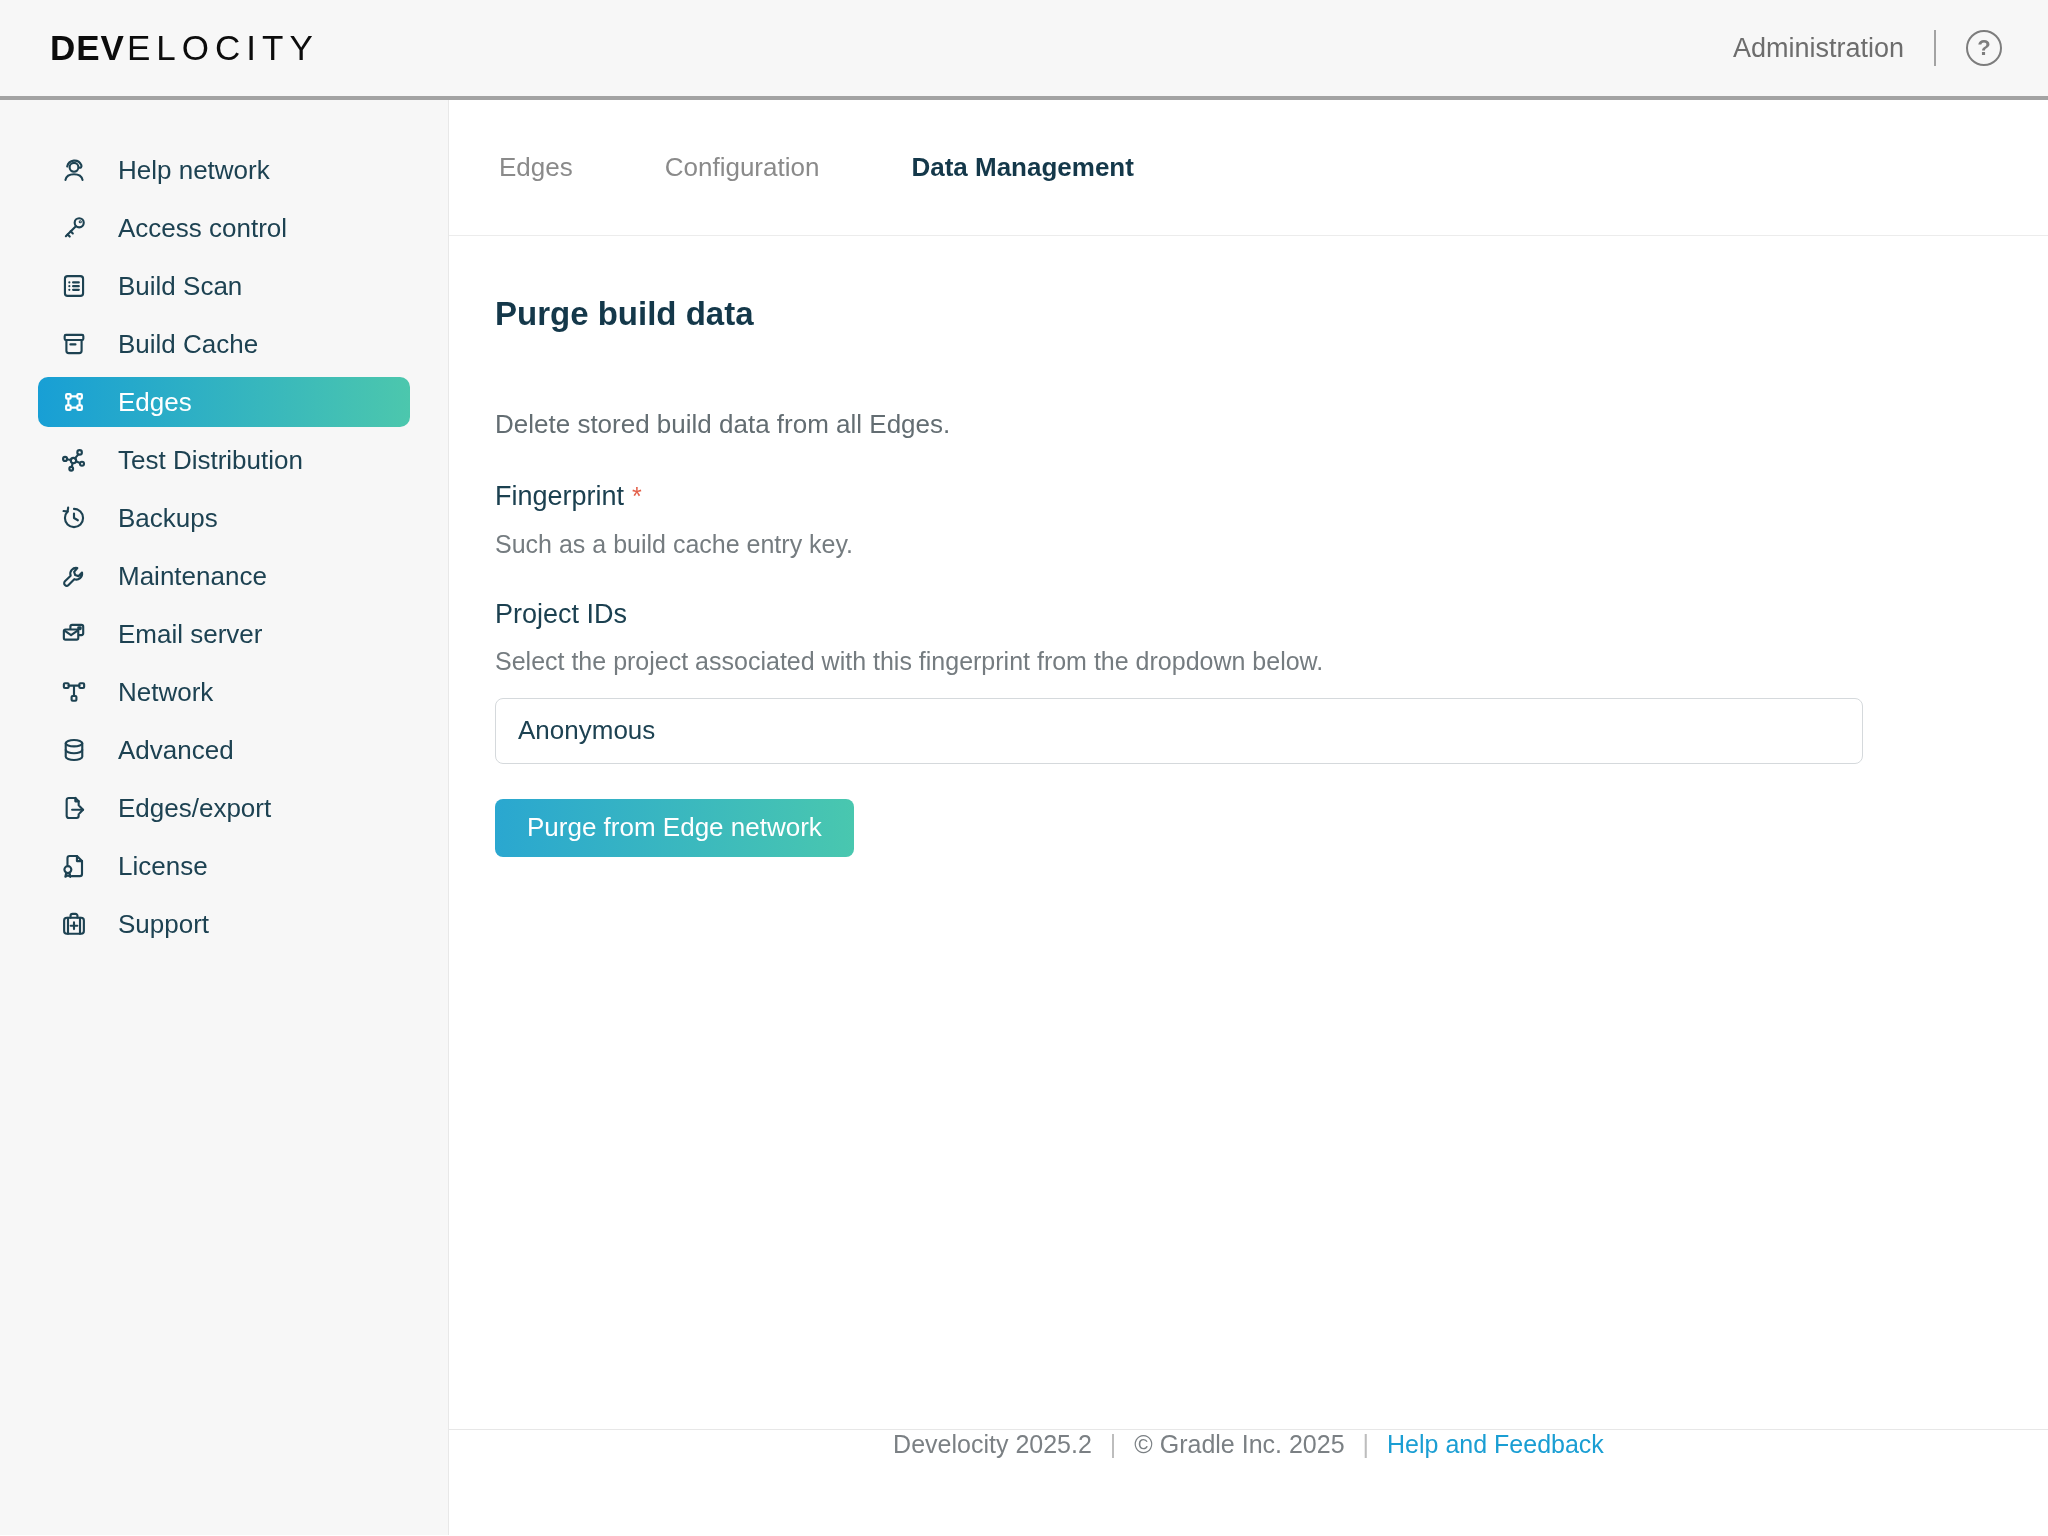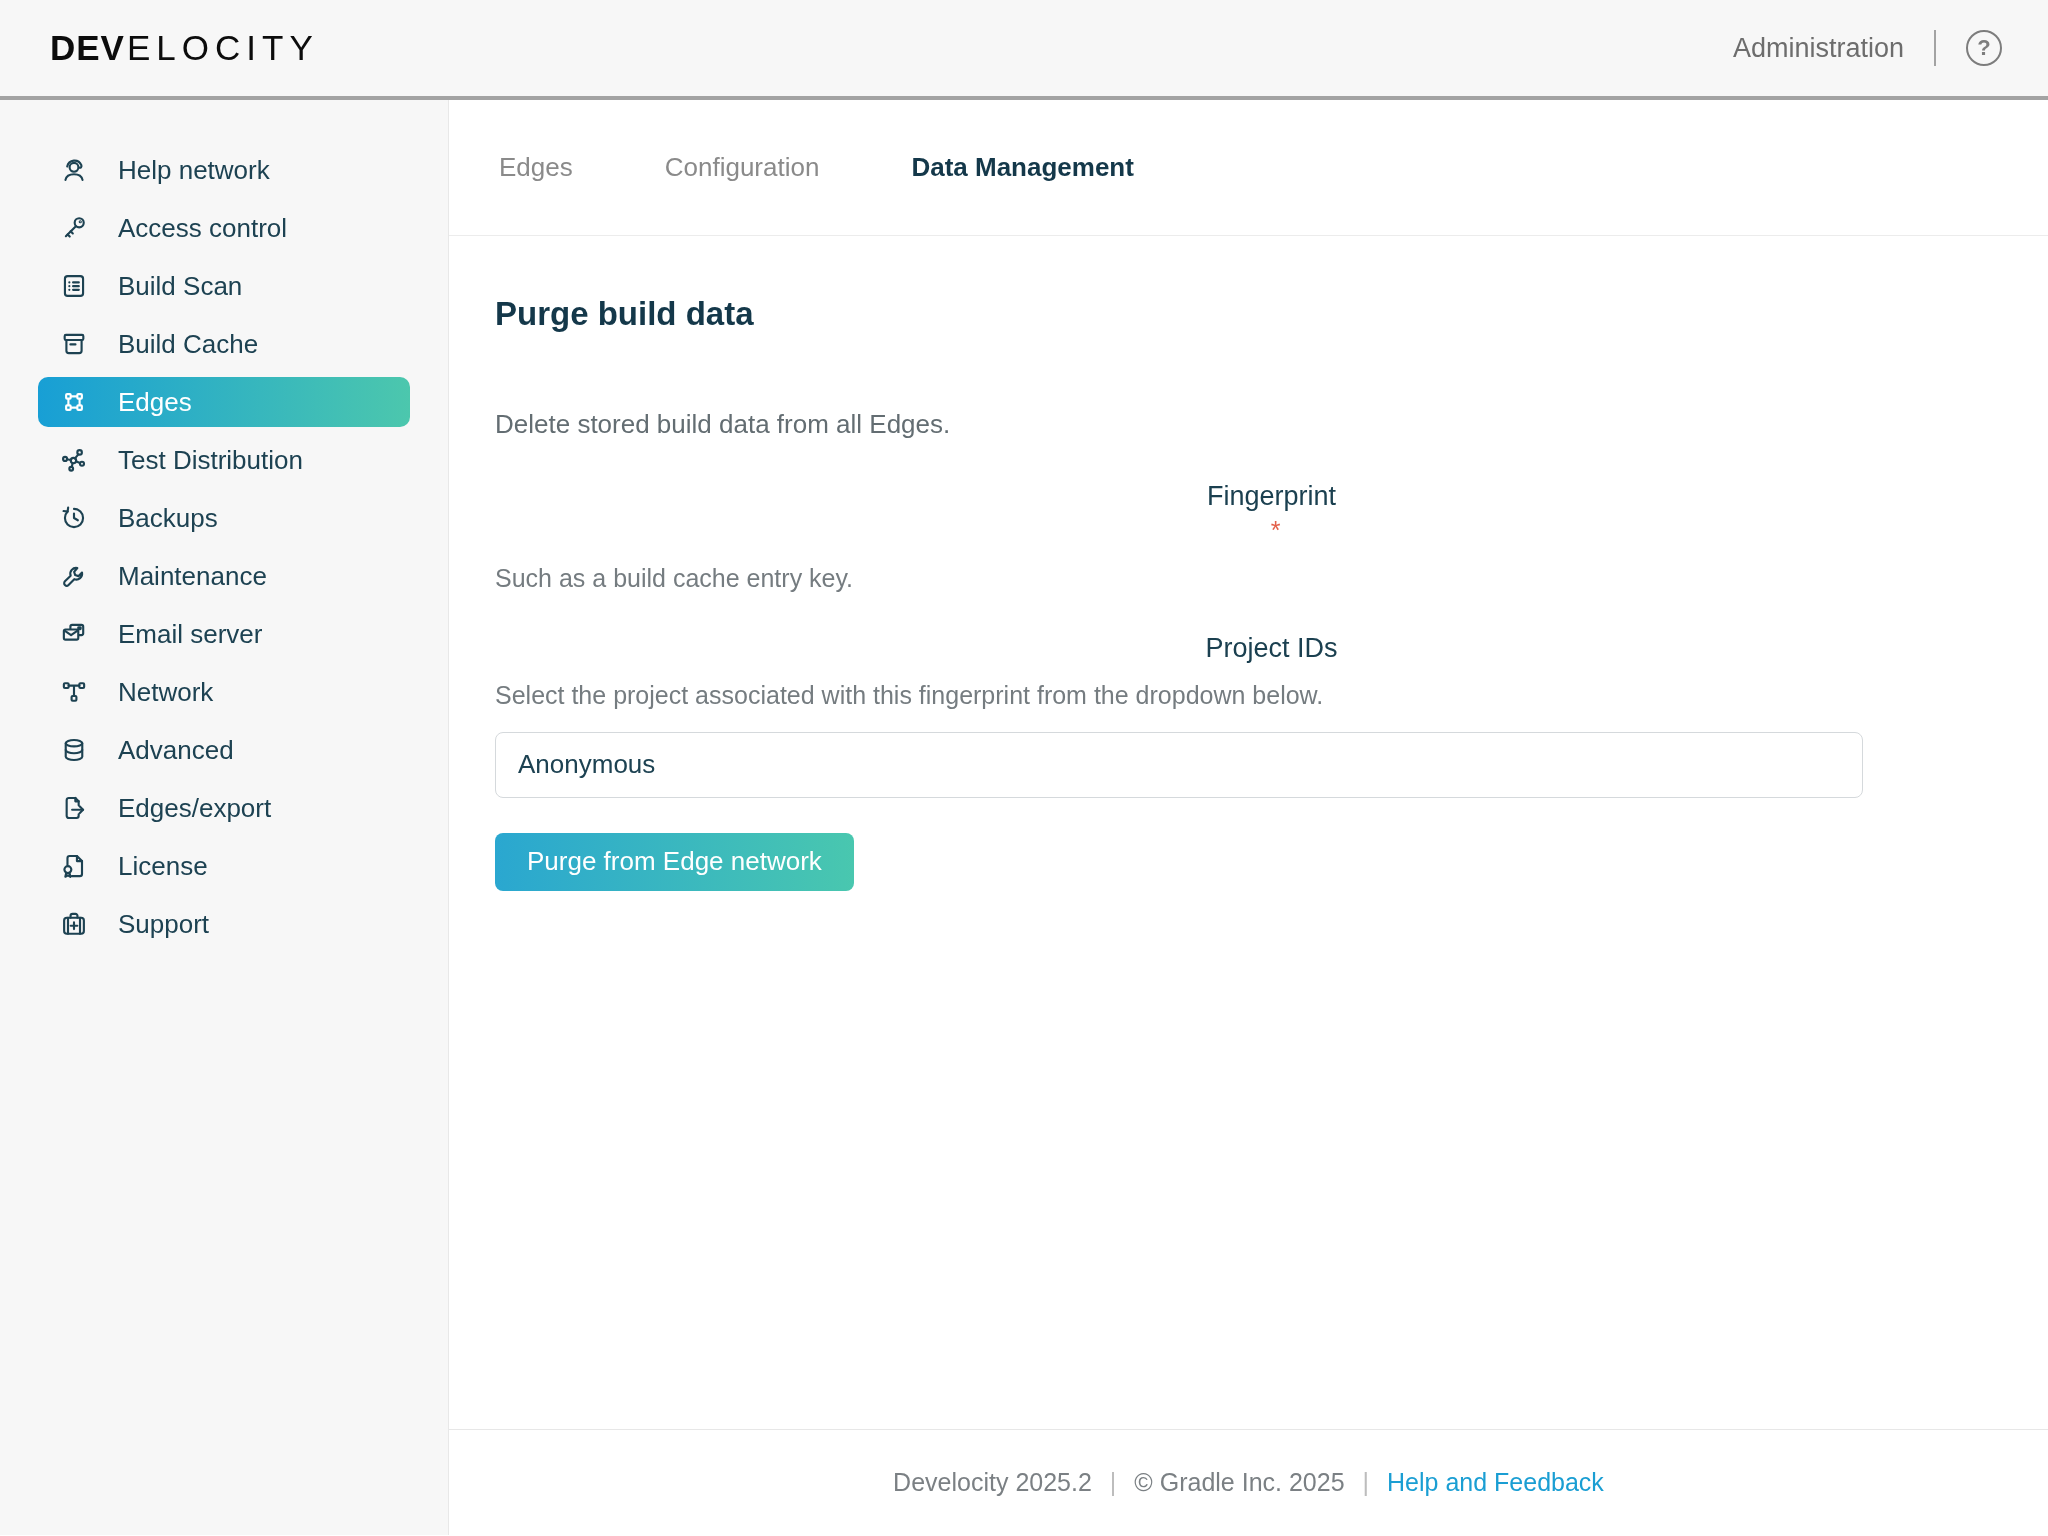--- a/index.html
+++ b/index.html
@@ -50,40 +50,40 @@
   .main { flex:1; display:flex; flex-direction:column; background:#ffffff; min-width:0; }
   .tabbar {
     height:136px; flex-shrink:0; display:flex; align-items:center;
     padding-left:50px; border-bottom:1px solid #ececec;
   }
   .tab { font-size:26px; color:#8a8a8a; margin-right:92px; cursor:pointer; white-space:nowrap; }
   .tab.active { color:#14384a; font-weight:700; }
   .content { flex:1; padding:58px 0 0 46px; }
   .page-title { margin:0; font-size:33px; font-weight:700; color:#14384a; line-height:1.2; }
   .page-desc { margin:74px 0 0 0; font-size:26px; color:#636d72; line-height:33px; }
-  .field-label { margin-top:38px; font-size:27px; color:#1b4050; line-height:34px; display:flex; align-items:center;flex-direction:column; }
+  .field-label { margin-top:38px; font-size:27px; color:#1b4050; line-height:34px; display:flex; align-items:flex-end; }
   .required { color:#e3604a; margin-left:8px; font-size:25px; }
   .field-hint { margin-top:16px; font-size:25px; color:#757c80; line-height:31px; }
   .text-input {
     display:block; margin-top:23px; width:1368px; height:66px;
     border:1px solid #d5d9dc; border-radius:8px; background:#ffffff;
     font-family:inherit; font-size:26px; color:#1d4252; padding:0 22px; outline:none;
   }
   .text-input.second { margin-top:21px; }
   .field-label.second { margin-top:37px; }
   .field-hint.second { margin-top:15px; }
   .purge-btn {
     margin-top:35px; height:58px; padding:0 32px; border:none; border-radius:8px;
     background:linear-gradient(90deg,#2aa7d0,#49c7af);
     color:#ffffff; font-family:inherit; font-size:26px; cursor:pointer;
   }
   
   .footer {
     height:106px; flex-shrink:0; border-top:1px solid #e7e7e7;
-    display:flex; align-items:center; justify-content:center;
+    display:flex; align-items:flex-start; justify-content:center;
     font-size:25px; color:#7b8084;
   }
   .footer-sep { color:#bdbdbd; margin:0 18px; }
   .footer-link { color:#1a9ed3; cursor:pointer; text-decoration:none; }
 </style>
 </head>
 <body>
 
 <header class="topbar">
   <div class="logo">

